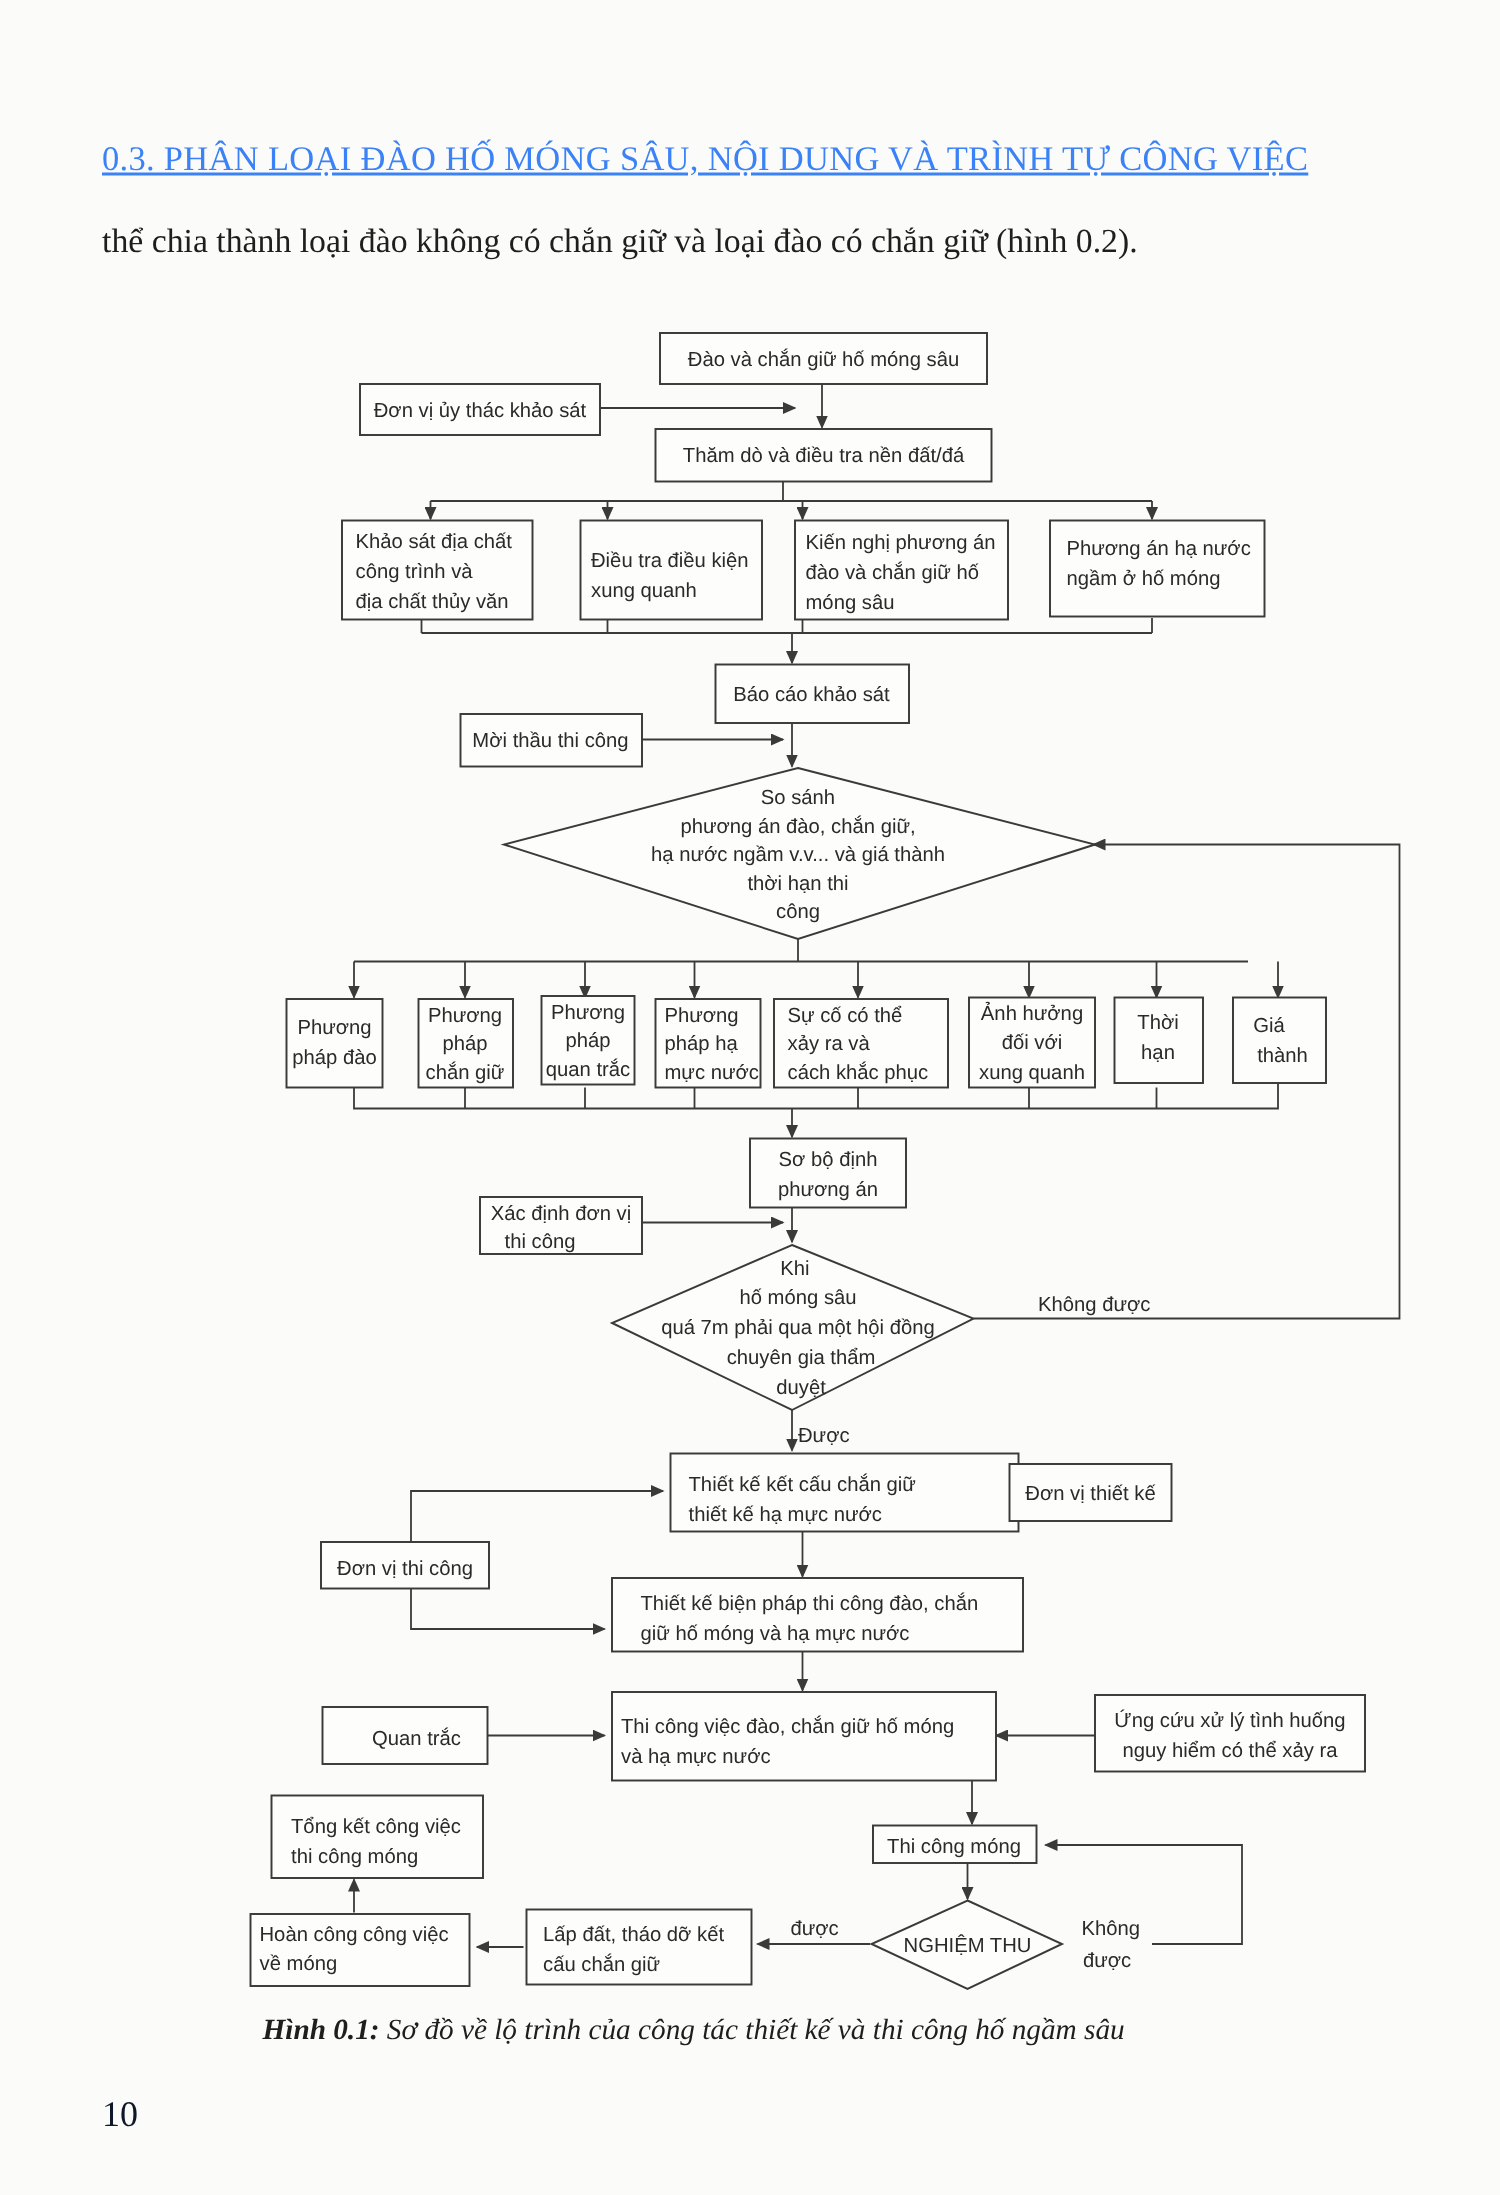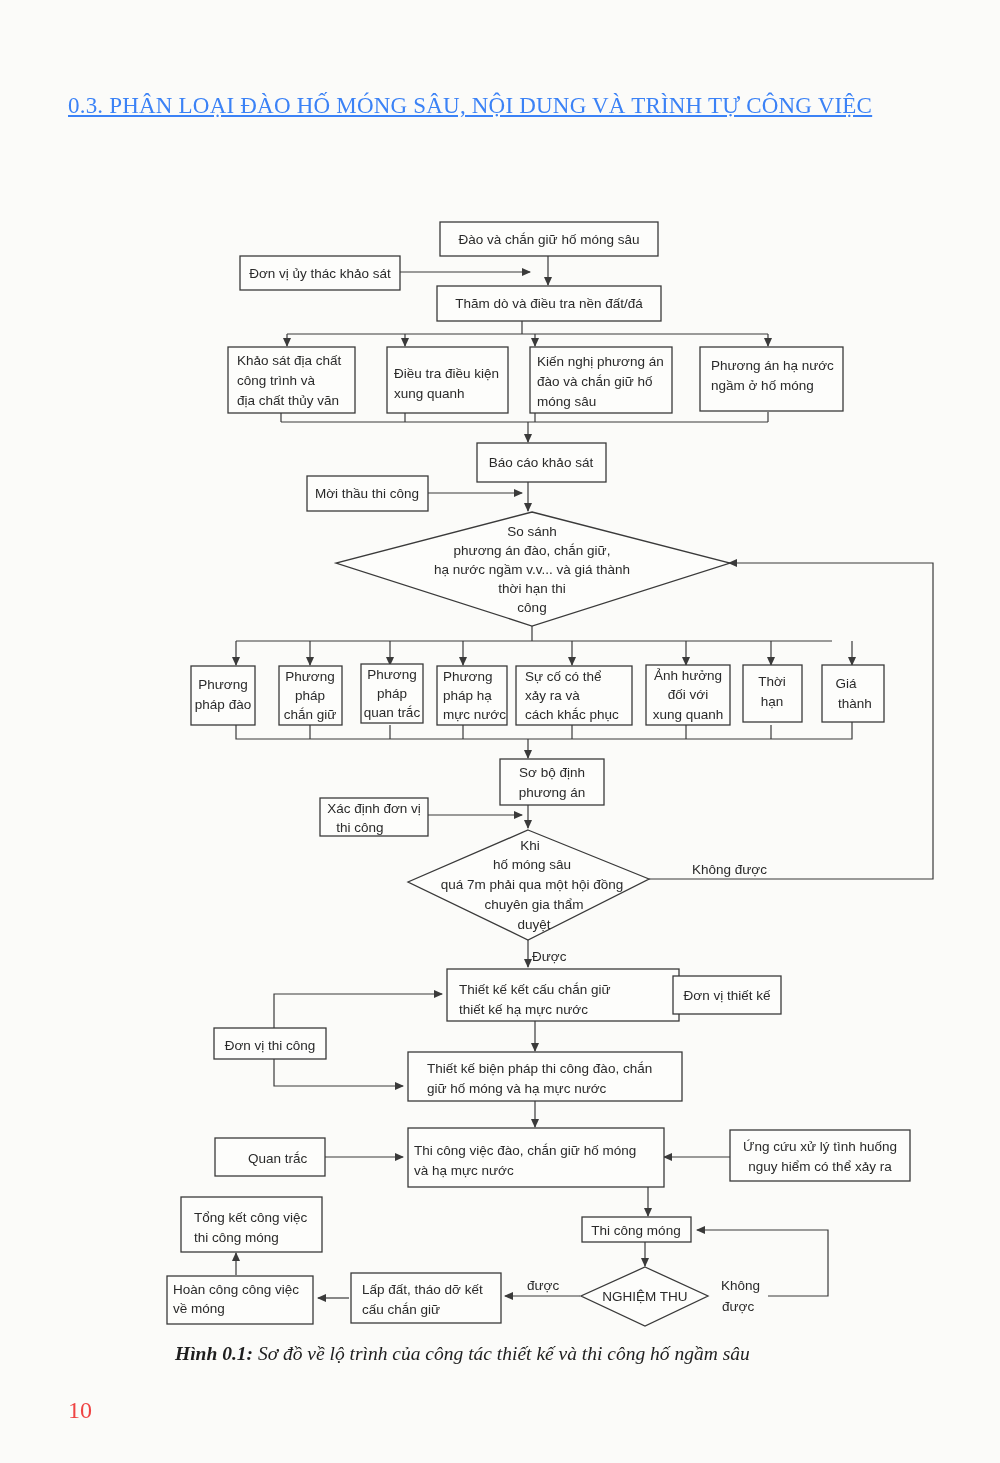--- a/index.html
+++ b/index.html
@@ -24,29 +24,30 @@
     font-size: 13.5px; fill: #2a2a2a;
   }
   svg.flow .box { fill: #fdfdfb; stroke: #3a3a3a; stroke-width: 1.3; }
   svg.flow .ln { fill: none; stroke: #3a3a3a; stroke-width: 1.2; }
   .caption {
     position: absolute; left: 175px; top: 1343px; font-size: 19.5px; font-style: italic;
     color: #1e1e1e; white-space: nowrap;
   }
   .caption b { font-weight: bold; text-align: center; }
   .page-num {
-    position: absolute; left: 68px; top: 1397px; font-size: 24px; color: #ef4444;
+    position: absolute; left: 68px; top: 1397px; font-size: 24px; color: #0f172a;
   }
 </style>
 </head>
 <body>
 
 <div class="heading">0.3. PHÂN LOẠI ĐÀO HỐ MÓNG SÂU, NỘI DUNG VÀ TRÌNH TỰ CÔNG VIỆC</div>
 
 <div class="para">
+  <span class="l2">thể chia thành loại đào không có chắn giữ và loại đào có chắn giữ (hình 0.2).</span>
 </div>
 
 <svg class="flow" width="1000" height="1463" xmlns="http://www.w3.org/2000/svg">
   <defs>
     <marker id="arr" markerWidth="9" markerHeight="8" refX="8" refY="4" orient="auto" markerUnits="userSpaceOnUse">
       <path d="M0,0 L9,4 L0,8 Z" fill="#3a3a3a"></path>
     </marker>
   </defs>
 
   <g>

